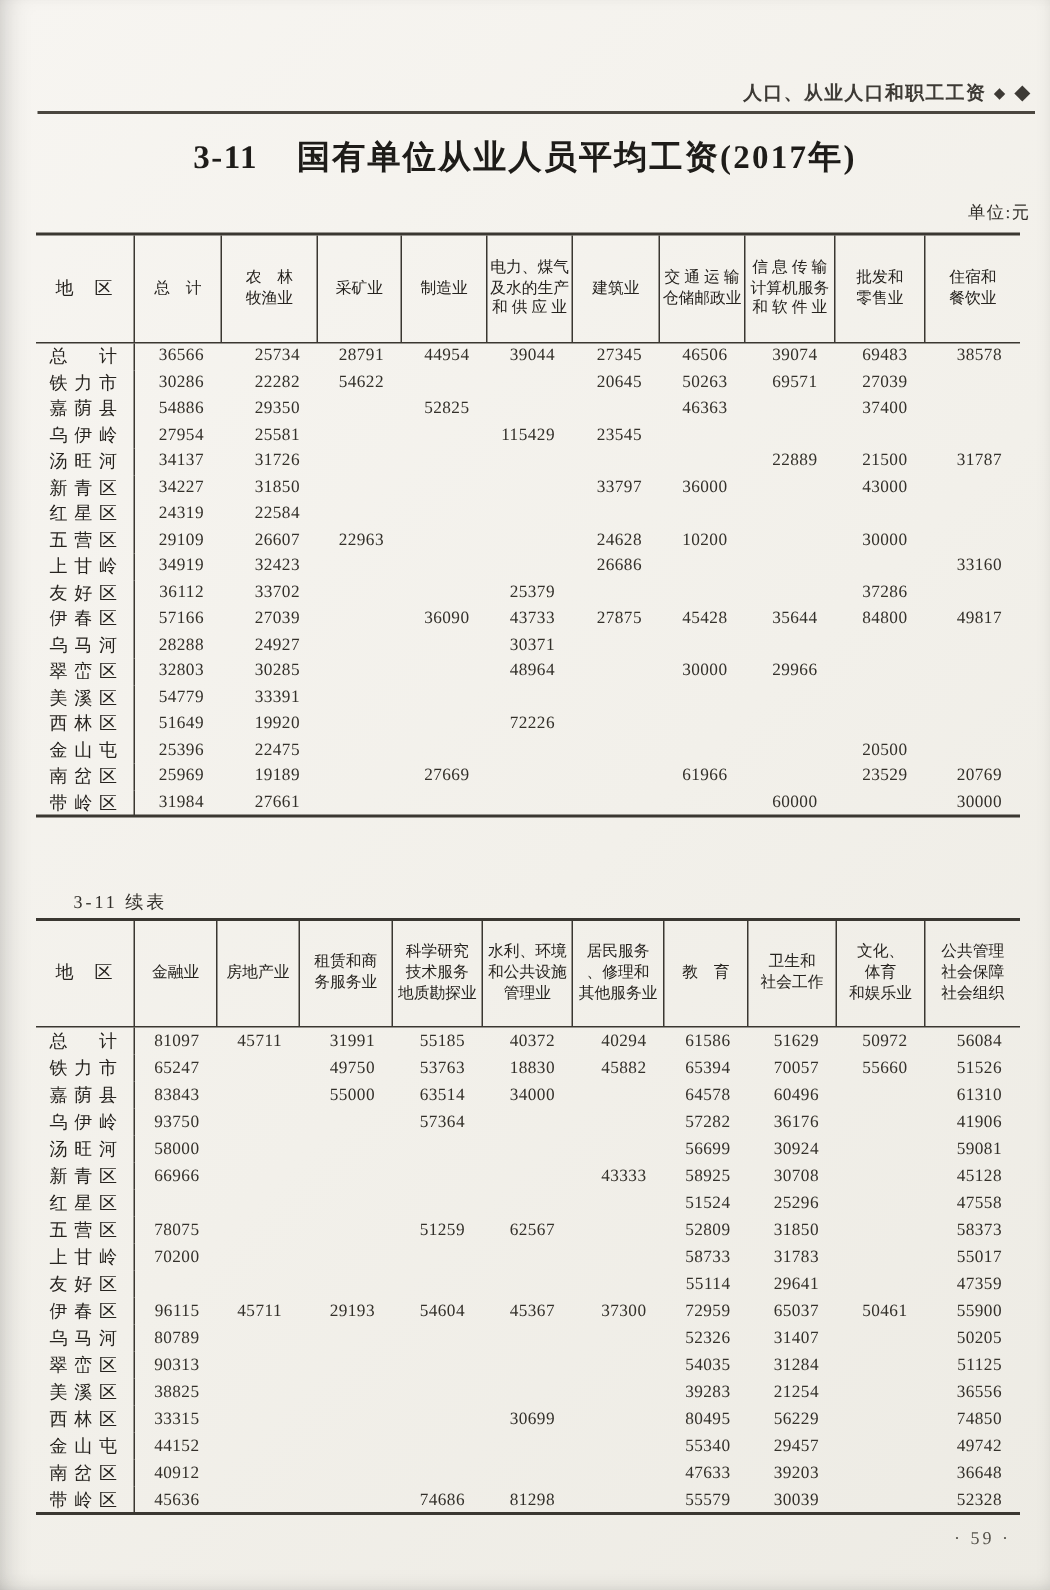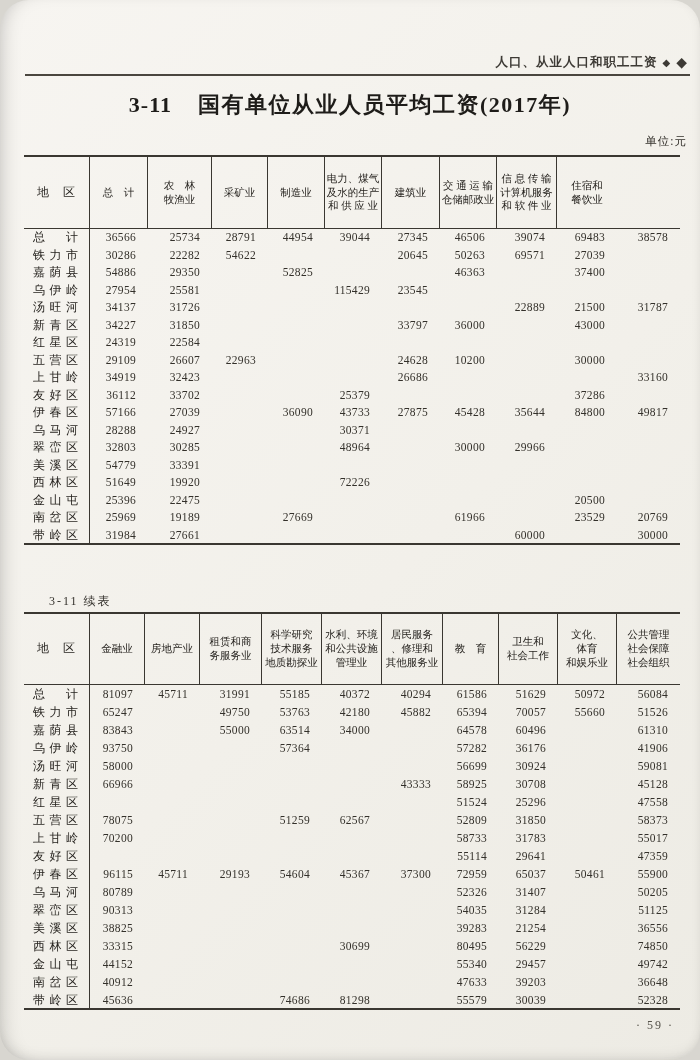--- a/index.html
+++ b/index.html
@@ -8,21 +8,20 @@
     font-family:"Liberation Serif","DejaVu Serif",serif;
   }
   .page{
     position:relative;
     width:700px;height:1060px;
     margin:0 auto;
     background:linear-gradient(135deg,#f7f5f1 0%,#f2f0ea 55%,#edebe4 100%);
     box-shadow:inset 14px 0 22px -16px rgba(0,0,0,.28), inset -6px 0 14px -10px rgba(0,0,0,.12), inset 0 -10px 18px -14px rgba(0,0,0,.18);
     color:#2b2924;
     overflow:hidden;
-    border-radius:29px;
   }
   .running-head{
     position:absolute;top:54px;right:12px;
     font-size:12.5px;font-weight:bold;letter-spacing:1px;color:#3d3a35;
     display:flex;align-items:center;gap:5px;
   }
   .diamond-sm{font-size:10px;line-height:1;color:#3d3a35;}
   .diamond-lg{font-size:14px;line-height:1;color:#3d3a35;}
   .head-rule{
     position:absolute;top:74px;left:25px;width:665px;height:2px;background:#4a463f;
@@ -112,20 +111,22 @@
         <div class="th">制造业</div>
         <div class="th">电力、煤气
 及水的生产
 和 供 应 业</div>
         <div class="th">建筑业</div>
         <div class="th">交 通 运 输
 仓储邮政业</div>
         <div class="th">信 息 传 输
 计算机服务
 和 软 件 业</div>
+        <div class="th">批发和
+零售业</div>
         <div class="th">住宿和
 餐饮业</div>
       </div>
     <div class="tbody">
         <div class="tr">
           <div class="td region">总计</div>
           <div class="td num">36566</div>
           <div class="td num">25734</div>
           <div class="td num">28791</div>
           <div class="td num">44954</div>
@@ -401,21 +402,21 @@
           <div class="td num">51629</div>
           <div class="td num">50972</div>
           <div class="td num">56084</div>
         </div>
         <div class="tr">
           <div class="td region">铁力市</div>
           <div class="td num">65247</div>
           <div class="td num"></div>
           <div class="td num">49750</div>
           <div class="td num">53763</div>
-          <div class="td num">42180</div>
+          <div class="td num">18830</div>
           <div class="td num">45882</div>
           <div class="td num">65394</div>
           <div class="td num">70057</div>
           <div class="td num">55660</div>
           <div class="td num">51526</div>
         </div>
         <div class="tr">
           <div class="td region">嘉荫县</div>
           <div class="td num">83843</div>
           <div class="td num"></div>

